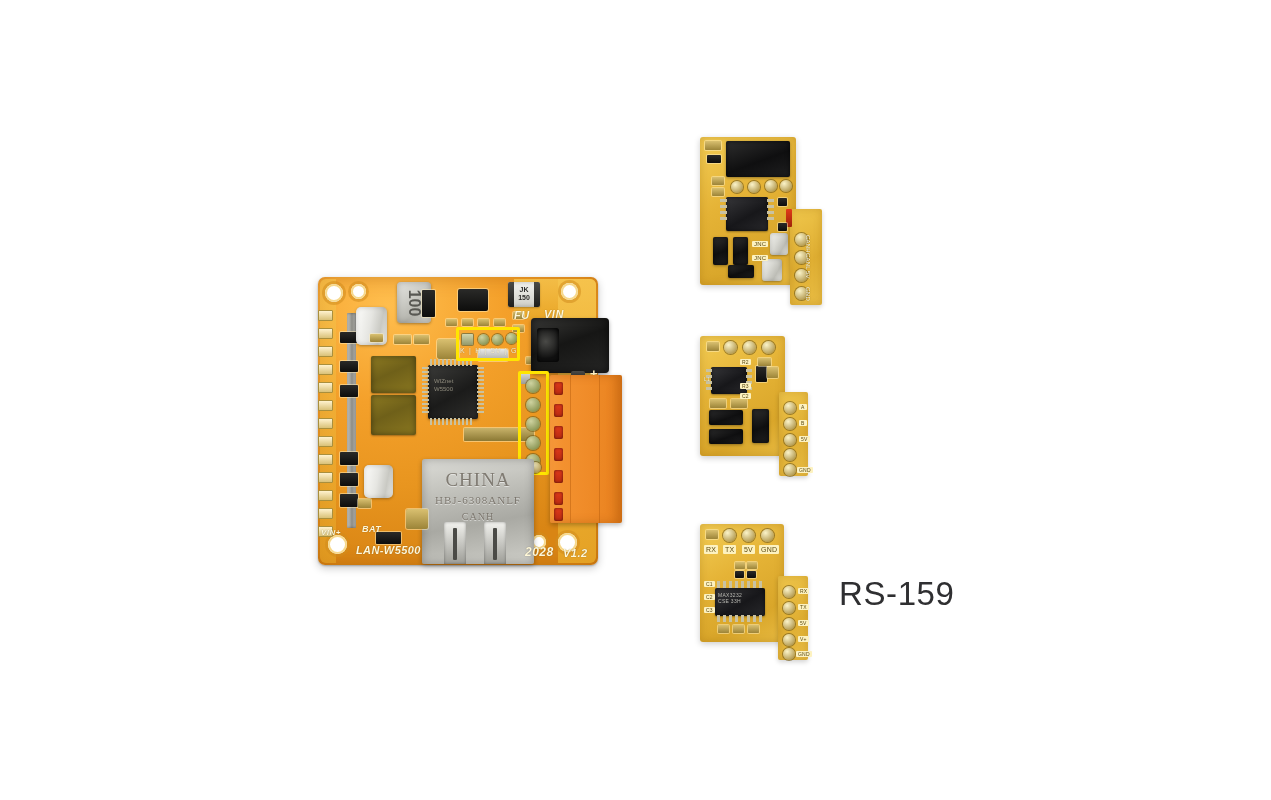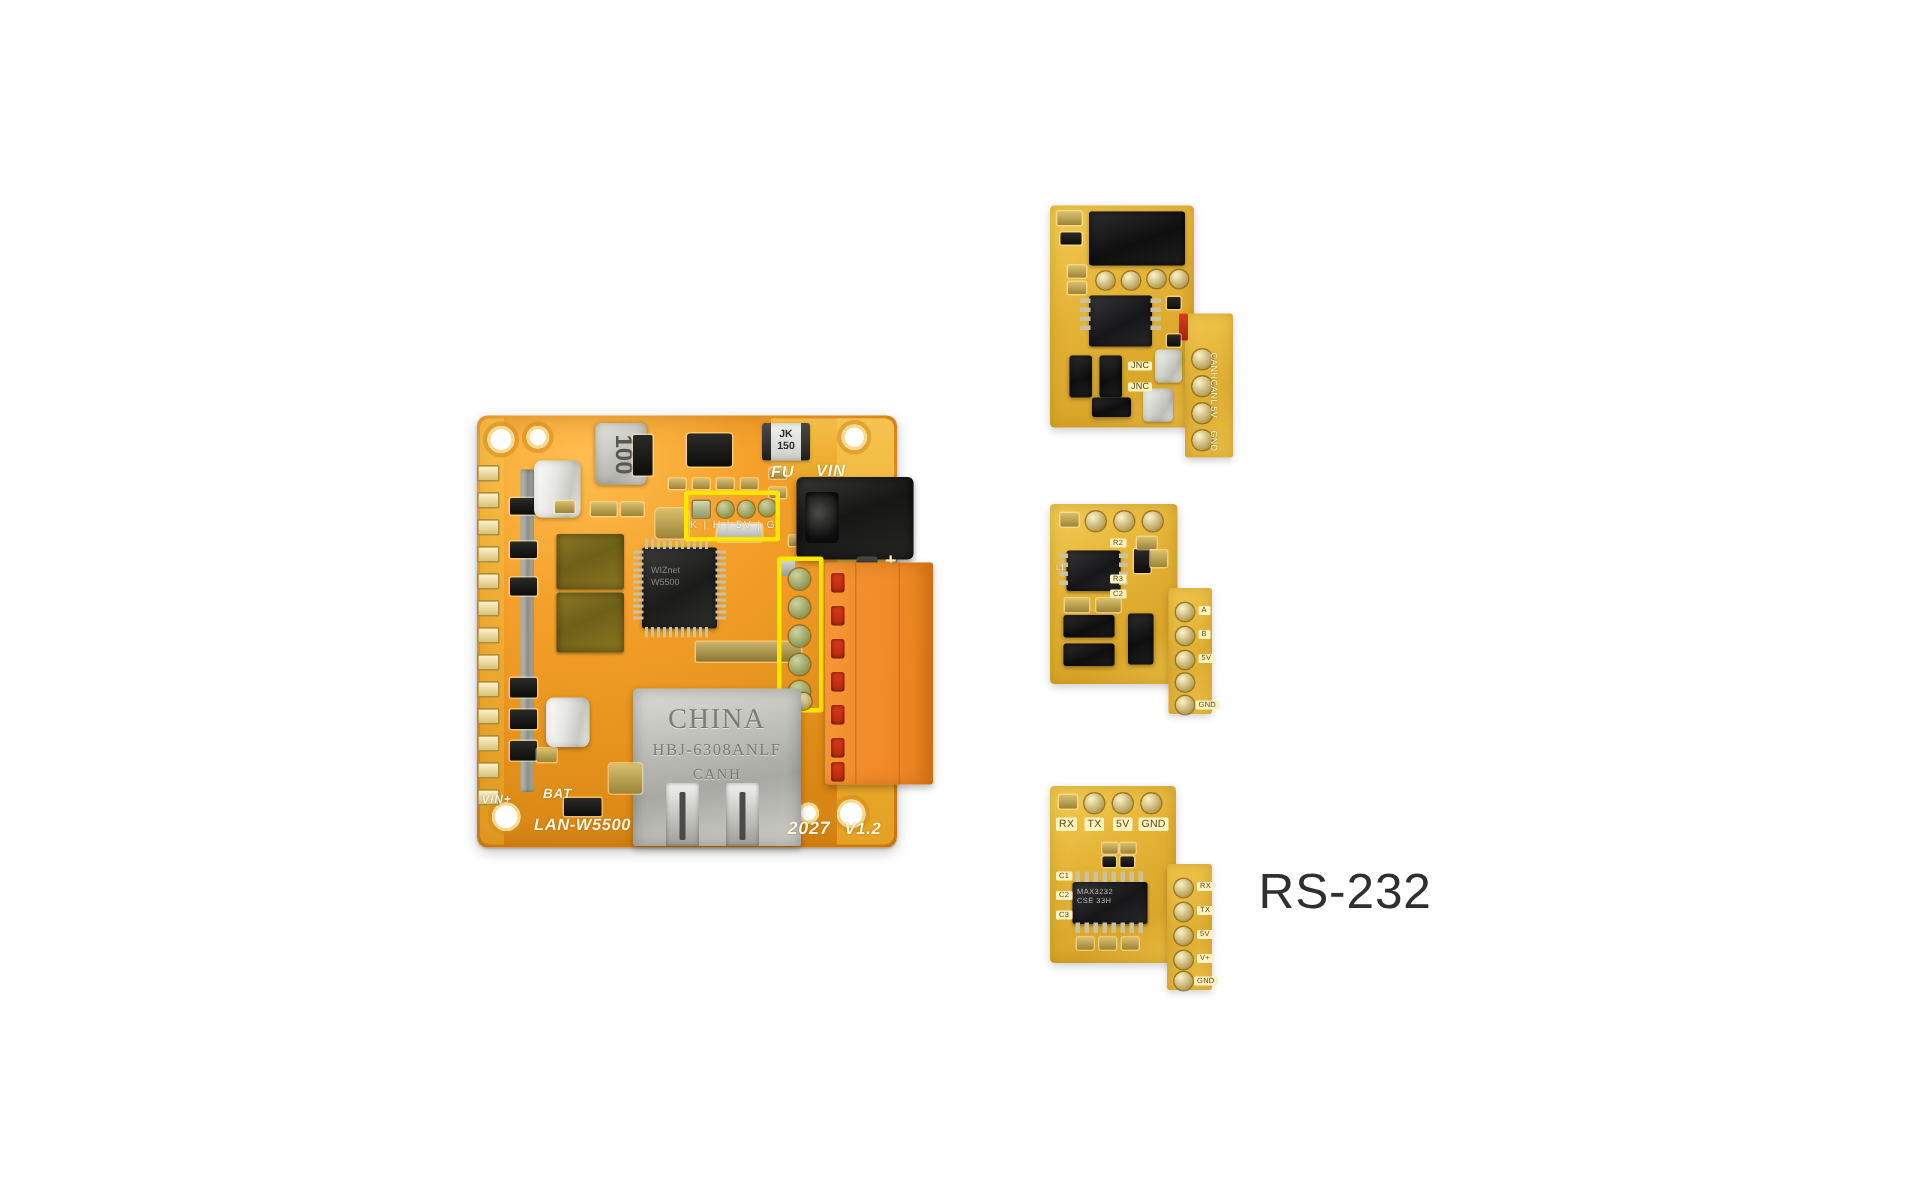--- a/index.html
+++ b/index.html
@@ -441,21 +441,21 @@
 
     <div id="rj45" style="left:104px;top:182px;width:112px;height:105px;">
       <div class="emboss" style="top:10px;font-size:19px;">CHINA</div>
       <div class="emboss" style="top:35px;font-size:11px;">HBJ-6308ANLF</div>
       <div class="emboss" style="top:52px;font-size:10px;">CANH</div>
       <div class="slot" style="left:22px;"></div>
       <div class="slot" style="left:62px;"></div>
     </div>
 
     <span class="pcb-text abs" style="left:38px;top:268px;font-size:11px;font-style:italic;font-weight:700;letter-spacing:.4px;">LAN-W5500</span>
-    <span class="pcb-text abs" style="left:207px;top:269px;font-size:12px;font-style:italic;font-weight:700;">2027</span>
+    <span class="pcb-text abs" style="left:207px;top:269px;font-size:12px;font-style:italic;font-weight:700;">2028</span>
     <span class="pcb-text abs" style="left:245px;top:271px;font-size:11px;font-style:italic;font-weight:700;">V1.2</span>
     <span class="pcb-text abs" style="left:44px;top:248px;font-size:9px;font-style:italic;font-weight:700;">BAT</span>
     <span class="pcb-text abs" style="left:3px;top:252px;font-size:8px;font-style:italic;font-weight:700;">VIN+</span>
 
     <div class="smd dark" style="left:58px;top:255px;width:25px;height:12px;"></div>
     <div class="smd tan" style="left:88px;top:232px;width:22px;height:20px;border-radius:2px;"></div>
     <div class="smd tan" style="left:40px;top:222px;width:13px;height:9px;"></div>
   </div>
 
   <div class="module" id="mod-canbus" style="left:700px;top:137px;width:130px;height:172px;">
@@ -620,15 +620,15 @@
     <div class="th-pad" style="left:83px;top:94px;width:12px;height:12px;"></div>
     <div class="th-pad" style="left:83px;top:110px;width:12px;height:12px;"></div>
     <div class="th-pad" style="left:83px;top:124px;width:12px;height:12px;"></div>
     <div class="pin-lbl box" style="left:98px;top:64px;font-size:5px;">RX</div>
     <div class="pin-lbl box" style="left:98px;top:80px;font-size:5px;">TX</div>
     <div class="pin-lbl box" style="left:98px;top:96px;font-size:5px;">5V</div>
     <div class="pin-lbl box" style="left:98px;top:112px;font-size:5px;">V+</div>
     <div class="pin-lbl box" style="left:96px;top:127px;font-size:5px;">GND</div>
   </div>
 
-  <span class="mod-label" style="left:839px;top:575px;">RS-232</span>
+  <span class="mod-label" style="left:839px;top:575px;">RS-159</span>
 
 </div>
 
 </body></html>

